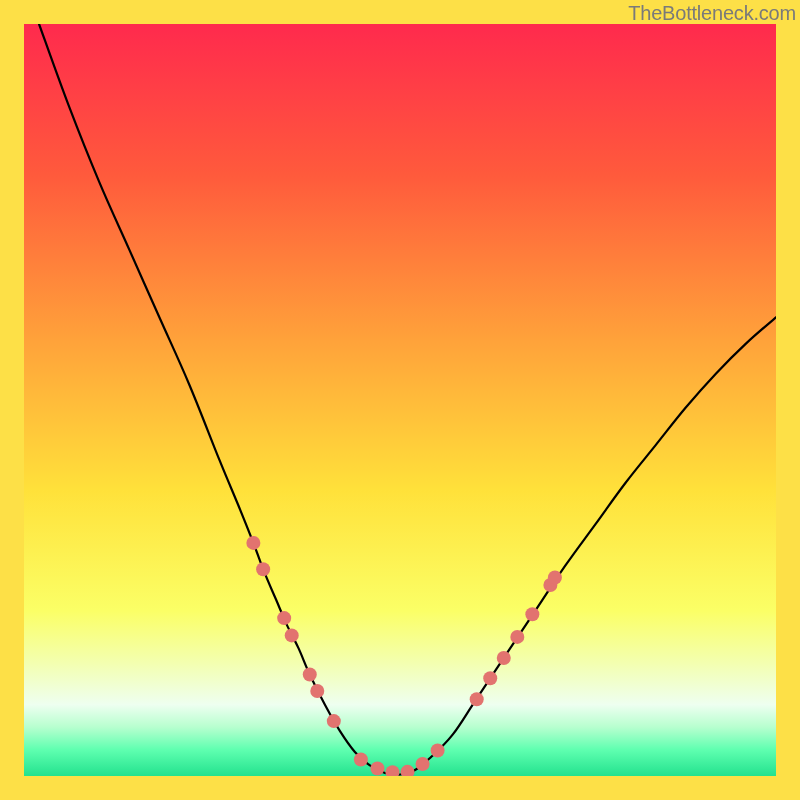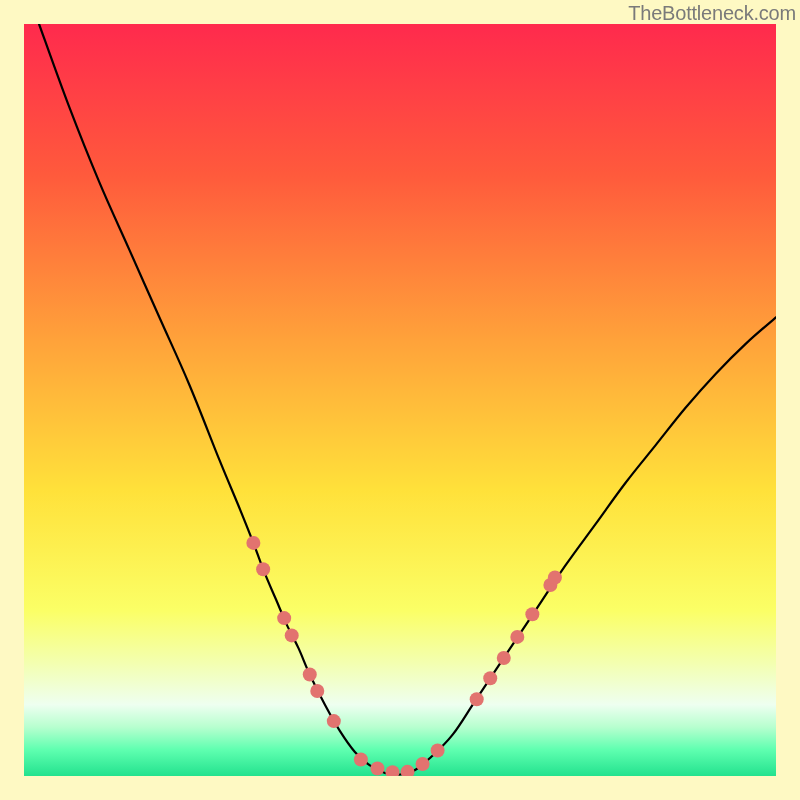--- a/index.html
+++ b/index.html
@@ -8,21 +8,21 @@
     width: 800px;
     height: 800px;
     overflow: hidden;
     background: #000;
     font-family: Arial, Helvetica, sans-serif;
   }
   .frame {
     position: absolute;
     left: 0; top: 0;
     width: 800px; height: 800px;
-    background: #fef9c3;
+    background: #fde047;
   }
   .plot {
     position: absolute;
     left: 24px;
     top: 24px;
     width: 752px;
     height: 752px;
   }
   .watermark {
     position: absolute;

